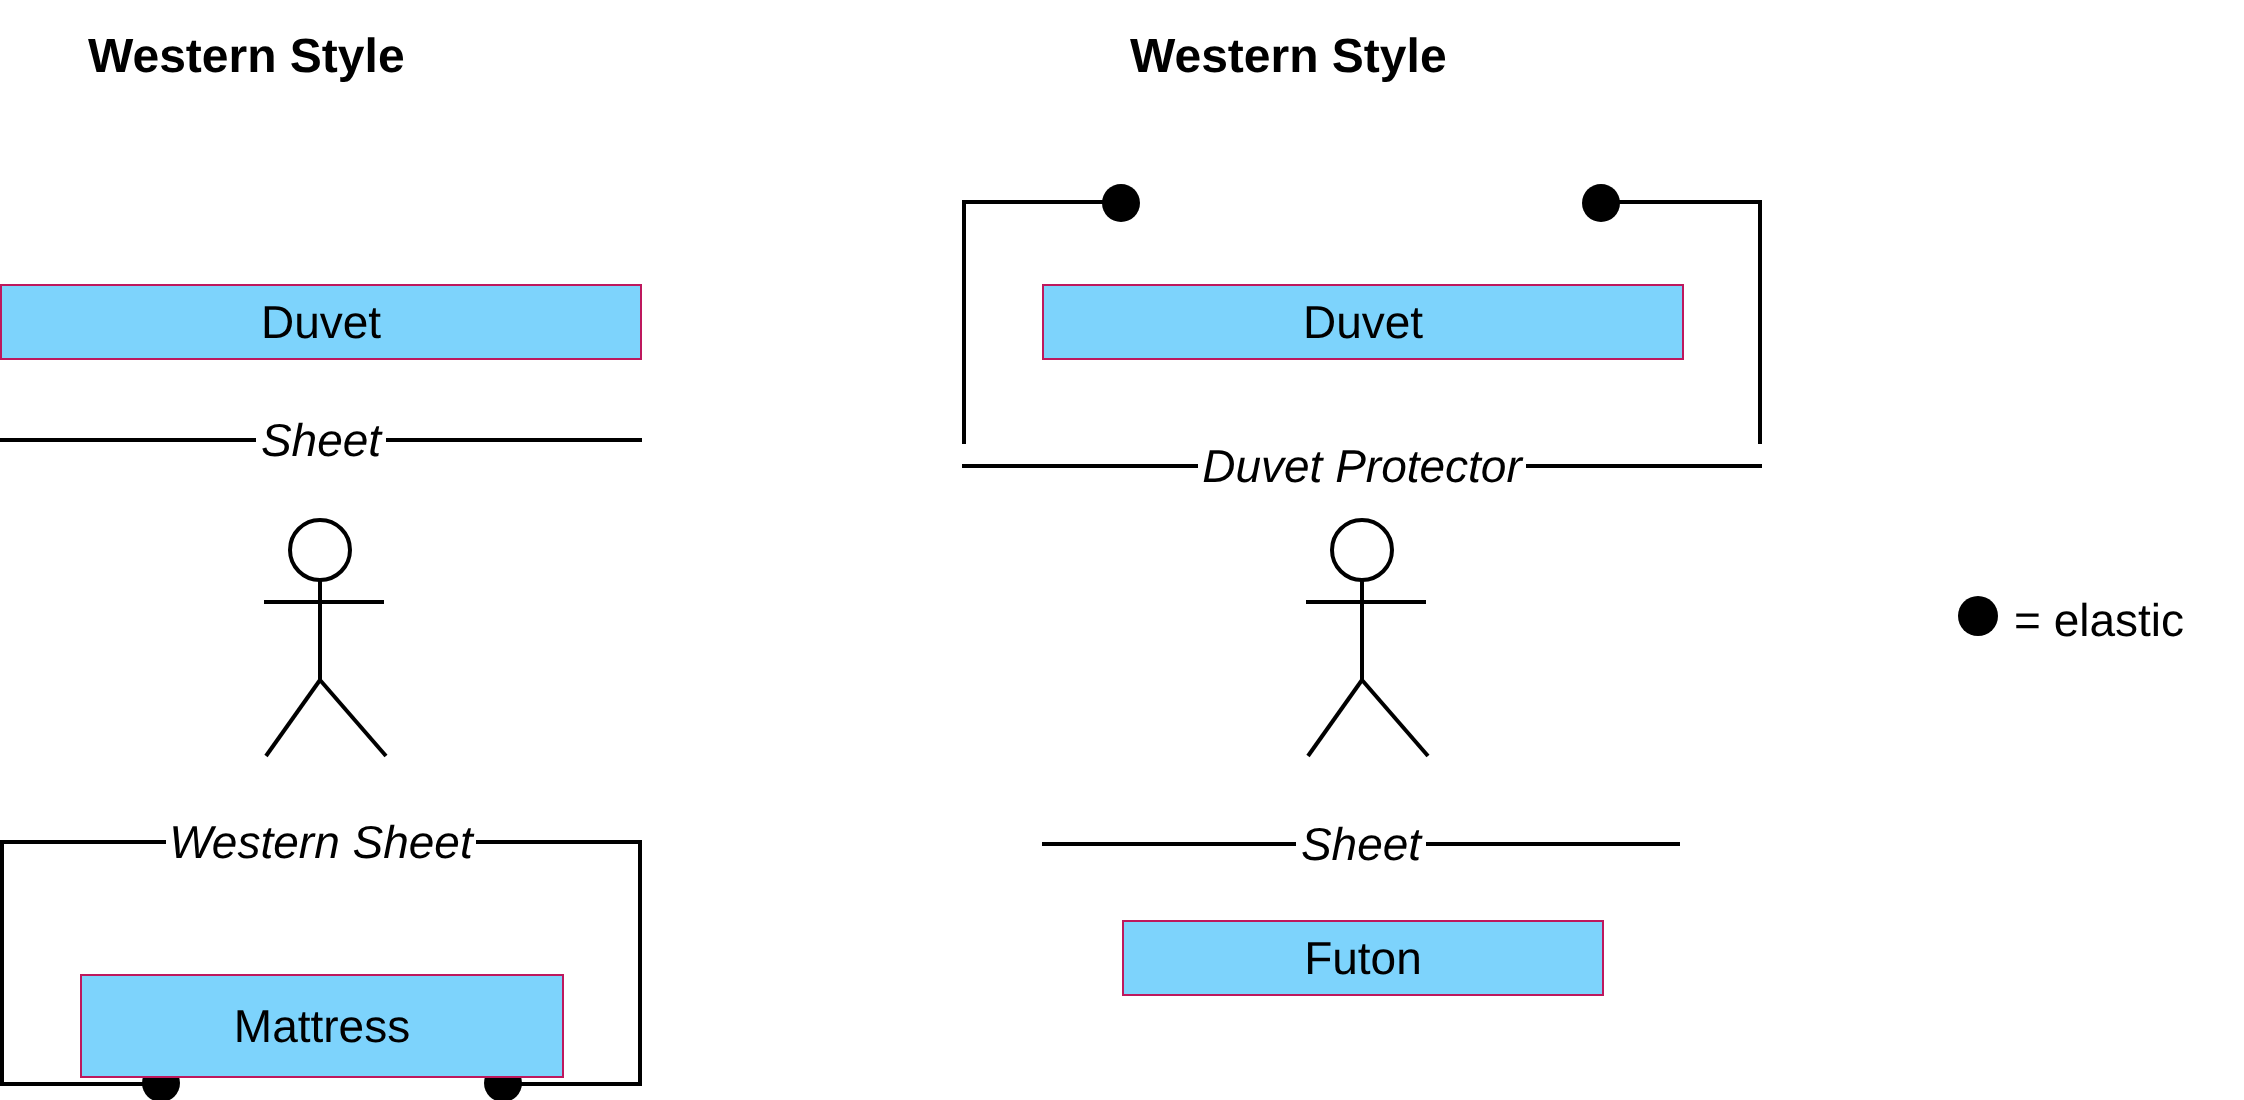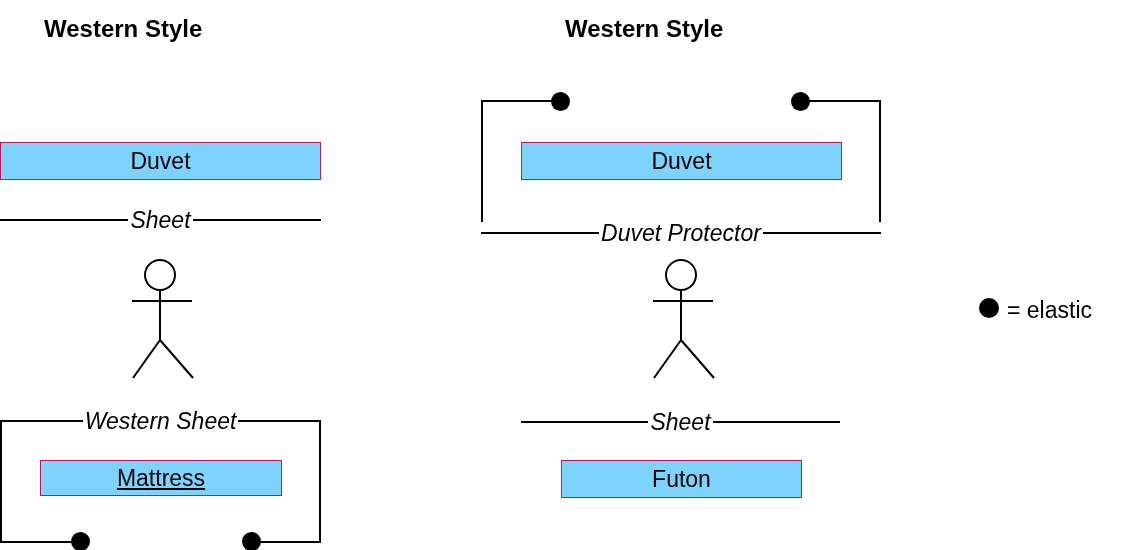--- a/index.html
+++ b/index.html
@@ -139,21 +139,21 @@
         <span class="line-label">Western Sheet</span>
       </div>
       <div class="vline" style="left:0; top:420px; height:123px;"></div>
       <div class="vline" style="left:319px; top:420px; height:123px;"></div>
       <div class="hline" style="left:0; top:541px; width:72px;"></div>
       <div class="hline" style="left:259px; top:541px; width:62px;"></div>
       <div class="dot" style="left:71px; top:532px;"></div>
       <div class="dot" style="left:242px; top:532px;"></div>
     </div>
 
-    <div class="labeled-box" style="left:40px; top:460px; width:242px; height:36px;text-decoration:underline;">
+    <div class="labeled-box" style="left:40px; top:487px; width:242px; height:52px;">
       <span class="box-label">Mattress</span>
     </div>
 
   </div>
 
   <div>
 
     <div class="panel-title" style="left:521px; width:322px;">Western Style</div>
 
     <div>

